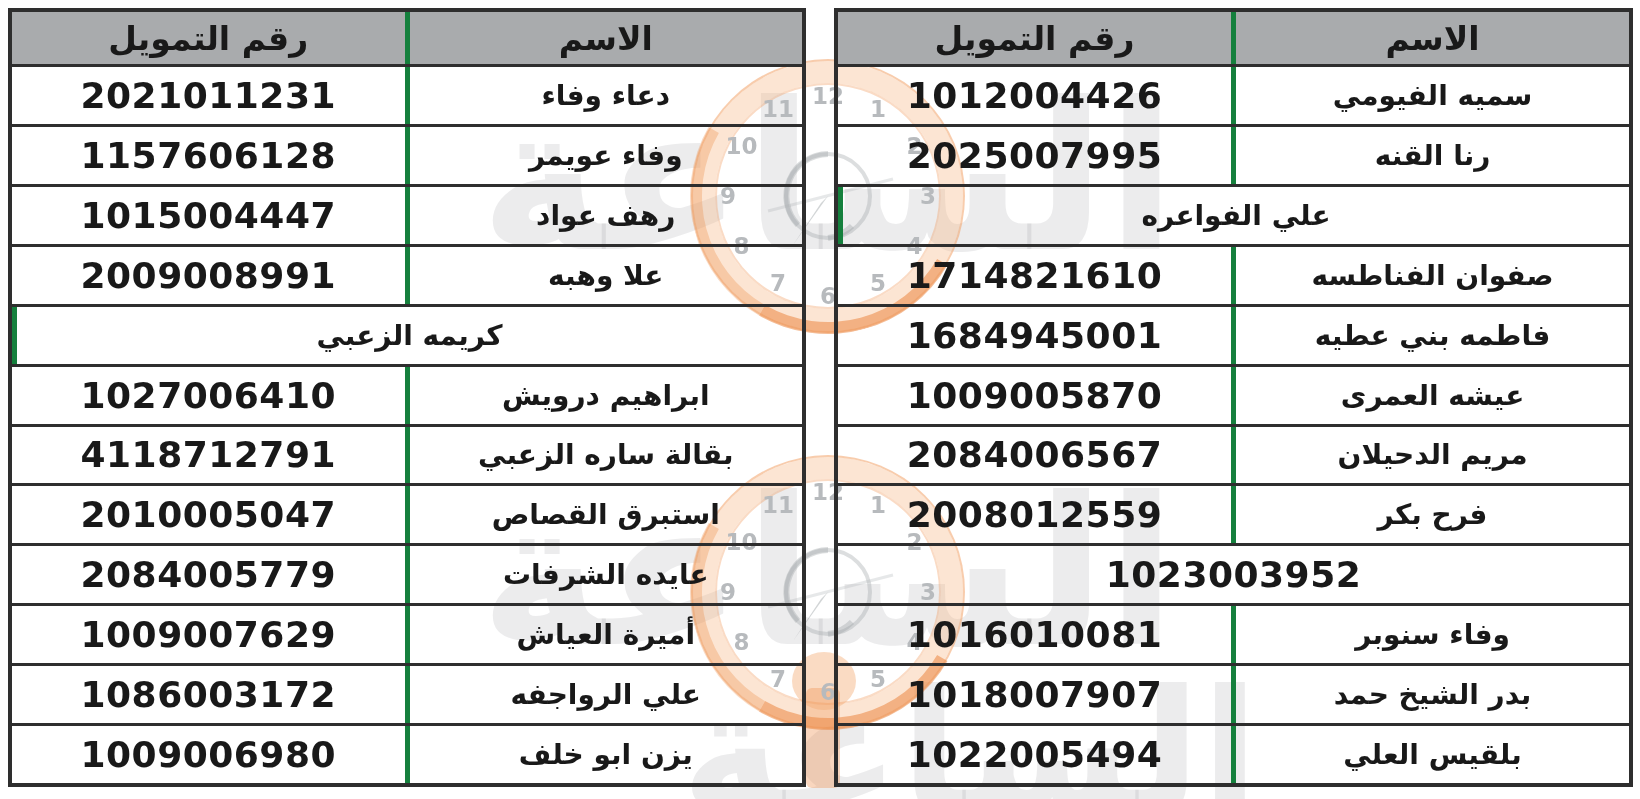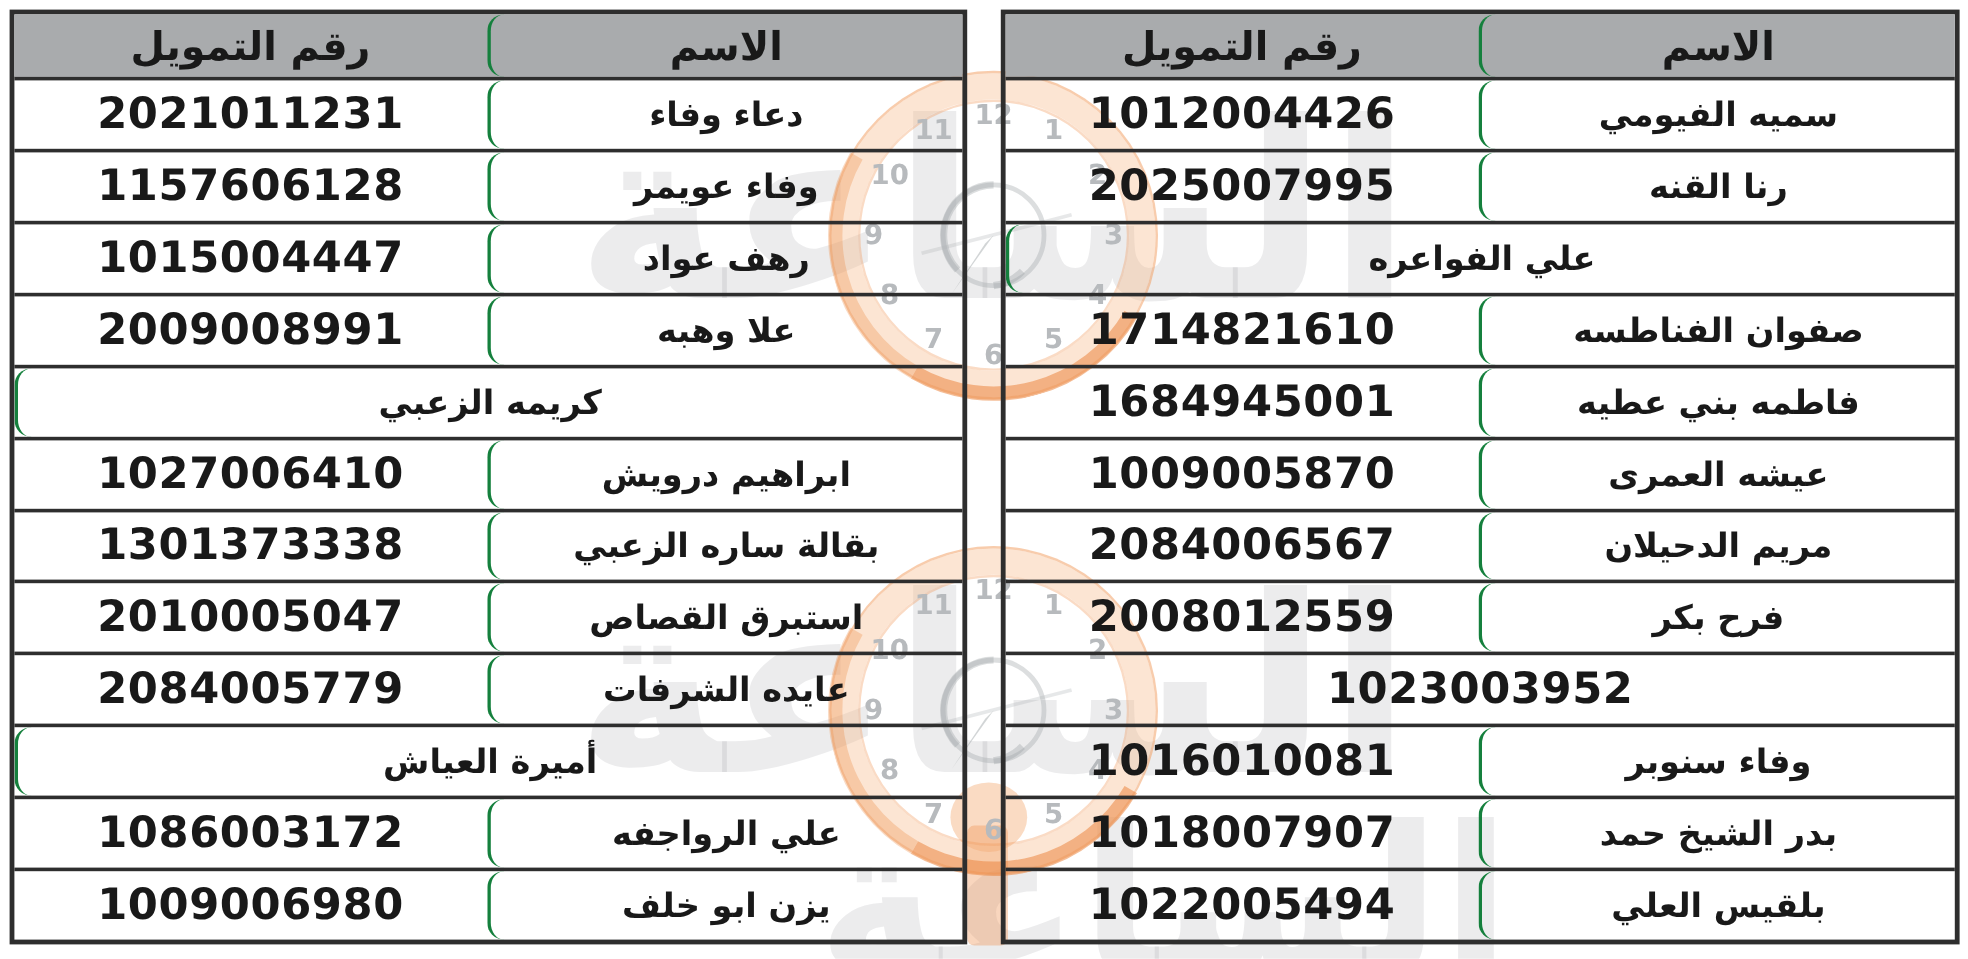--- a/index.html
+++ b/index.html
@@ -69,23 +69,23 @@
   .table-right{left:834px;width:799px;}
 
   .thead{
     flex:0 0 52px;display:flex;
     background:#a9abad;
   }
   .tbody{flex:1;display:flex;flex-direction:column;}
   .trow{flex:1;display:flex;border-top:3px solid #2e2e2e;}
   .cell{
     flex:1 1 50%;display:flex;align-items:center;justify-content:center;
-    color:#191919;font-weight:bold;overflow:hidden;border-radius:14px;
-  }
-  .cell-name{border-left:3px solid #15803d;font-size:28px;}
+    color:#191919;font-weight:bold;overflow:hidden;
+  }
+  .cell-name{border-left:5px solid #15803d;font-size:28px;}
   .cell-num{font-size:36px;letter-spacing:0.5px;}
   .thead .cell-name,.thead .cell-num{font-size:33px;letter-spacing:0;}
 </style>
 </head>
 <body>
 
 <div class="watermark">
   <div class="brand brand1">الساعة</div>
   <div class="brand brand2">الساعة</div>
   <div class="brand-bottom">الساعة</div>
@@ -241,35 +241,36 @@
     <div class="cell cell-name">كريمه الزعبي</div>
   </div>
 
   <div class="trow">
     <div class="cell cell-name">ابراهيم درويش</div>
     <div class="cell cell-num">1027006410</div>
   </div>
 
   <div class="trow">
     <div class="cell cell-name">بقالة ساره الزعبي</div>
-    <div class="cell cell-num">1301373338</div>
+    <div class="cell cell-num">4118712791</div>
   </div>
 
   <div class="trow">
     <div class="cell cell-name">استبرق القصاص</div>
     <div class="cell cell-num">2010005047</div>
   </div>
 
   <div class="trow">
     <div class="cell cell-name">عايده الشرفات</div>
     <div class="cell cell-num">2084005779</div>
   </div>
 
   <div class="trow">
     <div class="cell cell-name">أميرة العياش</div>
+    <div class="cell cell-num">1009007629</div>
   </div>
 
   <div class="trow">
     <div class="cell cell-name">علي الرواجفه</div>
     <div class="cell cell-num">1086003172</div>
   </div>
 
   <div class="trow">
     <div class="cell cell-name">يزن ابو خلف</div>
     <div class="cell cell-num">1009006980</div>

